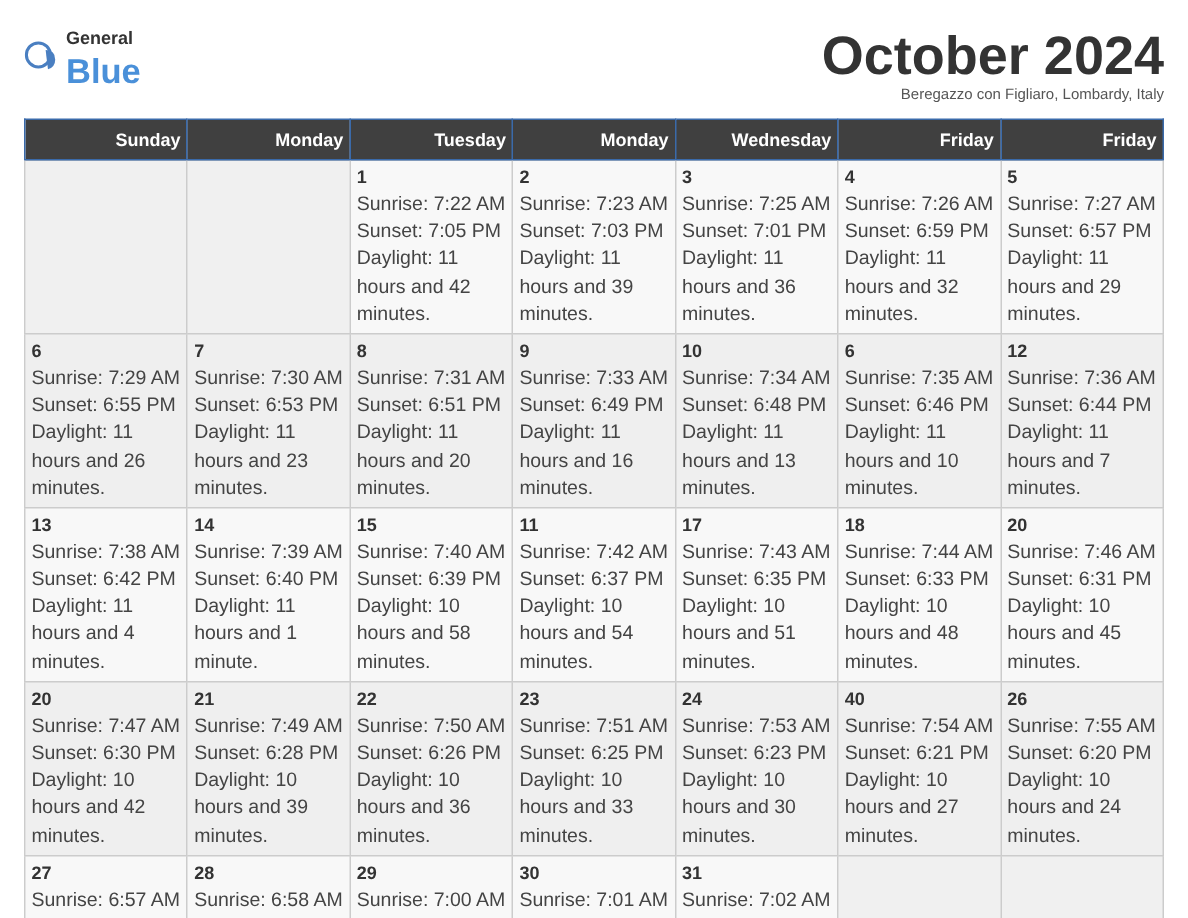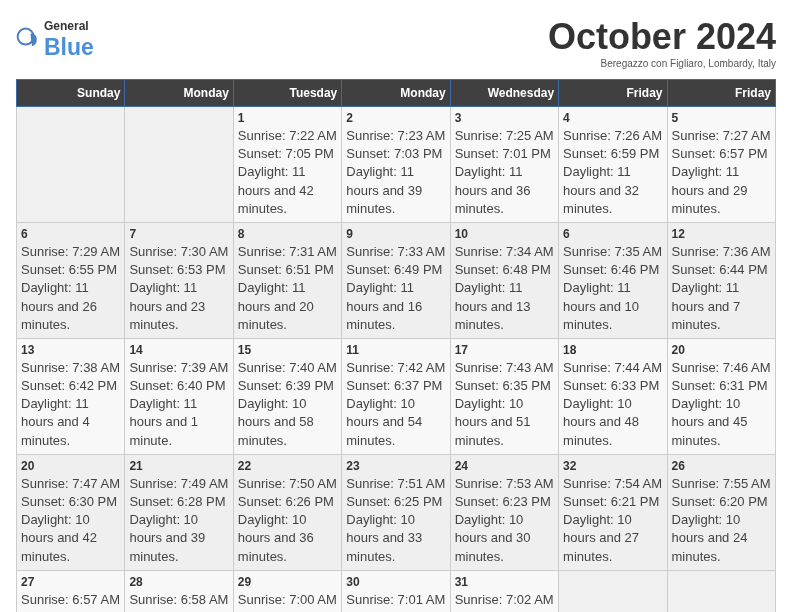--- a/index.html
+++ b/index.html
@@ -222,21 +222,21 @@
         </td>
         <td>
           <div class="day-number">23</div>
           <div class="day-detail">Sunrise: 7:51 AM<br>Sunset: 6:25 PM<br>Daylight: 10 hours and 33 minutes.</div>
         </td>
         <td>
           <div class="day-number">24</div>
           <div class="day-detail">Sunrise: 7:53 AM<br>Sunset: 6:23 PM<br>Daylight: 10 hours and 30 minutes.</div>
         </td>
         <td>
-          <div class="day-number">32</div>
+          <div class="day-number">40</div>
           <div class="day-detail">Sunrise: 7:54 AM<br>Sunset: 6:21 PM<br>Daylight: 10 hours and 27 minutes.</div>
         </td>
         <td>
           <div class="day-number">26</div>
           <div class="day-detail">Sunrise: 7:55 AM<br>Sunset: 6:20 PM<br>Daylight: 10 hours and 24 minutes.</div>
         </td>
       </tr>
       <tr>
         <td>
           <div class="day-number">27</div>

